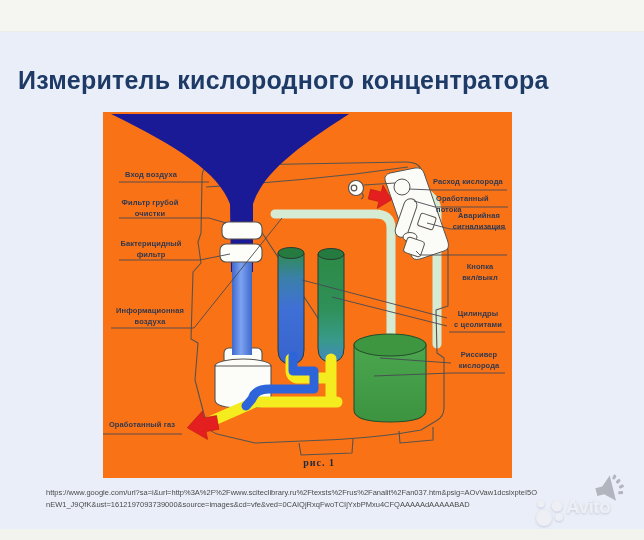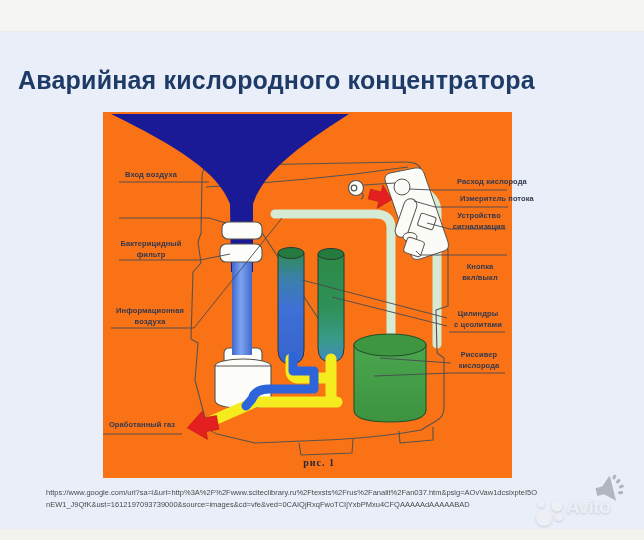--- a/index.html
+++ b/index.html
@@ -4,37 +4,37 @@
 <style>
   html,body{margin:0;padding:0;}
   .stage{position:relative;width:644px;height:540px;background:#e9eef8;overflow:hidden;
          font-family:"Liberation Sans",sans-serif;}
   .top-strip{position:absolute;left:0;top:0;width:644px;height:31px;background:#f5f5f1;border-bottom:1px solid #ecece8;}
   .bottom-strip{position:absolute;left:0;bottom:0;width:644px;height:11px;background:#f2f2ee;}
   .slide-title{position:absolute;left:18px;top:66px;font-size:25px;font-weight:600;color:#1e3a66;letter-spacing:0.2px;}
   .diagram{position:absolute;left:103px;top:112px;width:409px;height:366px;background:#f97316;}
   .diagram svg{position:absolute;left:0;top:0;}
   .lbl{position:absolute;font-size:7.5px;font-weight:bold;color:#313850;line-height:1.45;text-align:center;letter-spacing:0.1px;}
-  .lbl.al{text-align:left;margin-left:24px;}
+  .lbl.al{text-align:left;}
   .fig-caption{position:absolute;left:180px;top:345px;width:52px;text-align:right;
                font-family:"Liberation Serif",serif;font-weight:bold;font-size:10px;color:#23283a;letter-spacing:1px;}
   .footer-url{position:absolute;left:46px;top:487px;width:545px;font-size:7.5px;color:#4a4a4a;line-height:1.55;word-spacing:0;}
   .watermark{position:absolute;left:534px;top:494px;width:108px;height:38px;color:#edeff5;
              filter:drop-shadow(0 1px 1px rgba(155,162,180,0.45));}
   .watermark-text{position:absolute;left:32px;top:2px;font-size:19px;font-weight:bold;letter-spacing:-0.5px;color:#edeff5;}
   .speaker{position:absolute;left:590px;top:472px;width:38px;height:34px;}
 </style>
 </head>
 <body>
 
 <div class="stage">
   <div class="top-strip"></div>
   <div class="bottom-strip"></div>
 
-  <div class="slide-title">Аварийная кислородного концентратора</div>
+  <div class="slide-title">Измеритель кислородного концентратора</div>
 
   <div class="diagram">
     <svg width="409" height="366" viewBox="0 0 409 366">
       <defs>
         <linearGradient id="tubeGrad" x1="0" y1="0" x2="1" y2="0">
           <stop offset="0" stop-color="#3e69cc"></stop>
             <stop offset="0.45" stop-color="#7ea3f2"></stop>
             <stop offset="1" stop-color="#3e69cc"></stop>
         </linearGradient>
         <linearGradient id="cylLeftGrad" x1="0" y1="0" x2="0" y2="1">
@@ -134,39 +134,43 @@
         <path d="M344,214 L229,185"></path>
         <path d="M348,261 H402"></path>
         <path d="M348,251 L277,246"></path>
         <path d="M348,261 L271,264"></path>
       </g>
     </svg>
 
     <div class="lbl" style="left:16px;top:58px;width:64px;">
       <span>Вход воздуха</span>
     </div>
+    <div class="lbl" style="left:13px;top:86px;width:68px;">
+      <span>Фильтр грубой</span><br>
+      <span>очистки</span>
+    </div>
     <div class="lbl" style="left:13px;top:127px;width:70px;">
       <span>Бактерицидный</span><br>
       <span>фильтр</span>
     </div>
     <div class="lbl" style="left:5px;top:194px;width:84px;">
       <span>Информационная</span><br>
       <span>воздуха</span>
     </div>
     <div class="lbl" style="left:-2px;top:308px;width:82px;">
       <span>Оработанный газ</span>
     </div>
     <div class="lbl al" style="left:330px;top:65px;width:78px;">
       <span>Расход кислорода</span>
     </div>
     <div class="lbl al" style="left:333px;top:82px;width:78px;">
-      <span>Измеритель потока</span>
+      <span>Оработанный потока</span>
     </div>
     <div class="lbl" style="left:346px;top:99px;width:60px;">
-      <span>Устройство</span><br>
+      <span>Аварийная</span><br>
       <span>сигнализация</span>
     </div>
     <div class="lbl" style="left:352px;top:122px;width:50px;margin-top:28px;">
       <span>Кнопка</span><br>
       <span>вкл/выкл</span>
     </div>
     <div class="lbl" style="left:345px;top:197px;width:60px;">
       <span>Цилиндры</span><br>
       <span>с цеолитами</span>
     </div>

